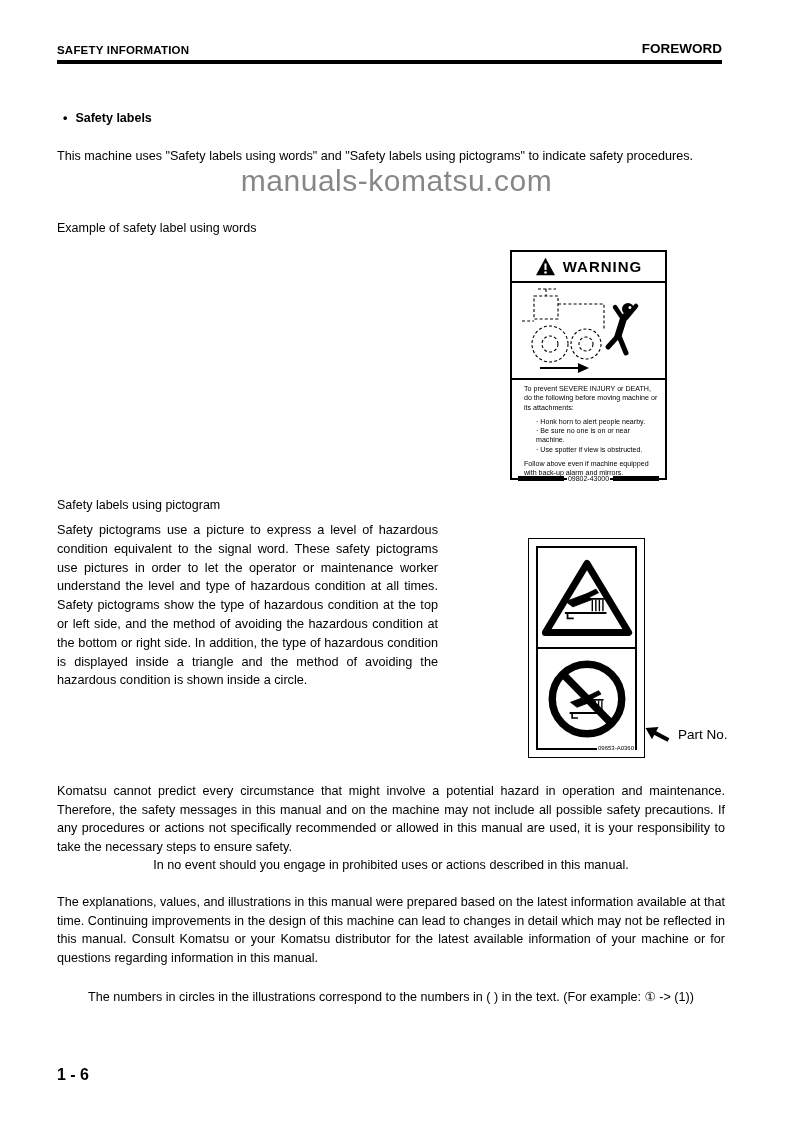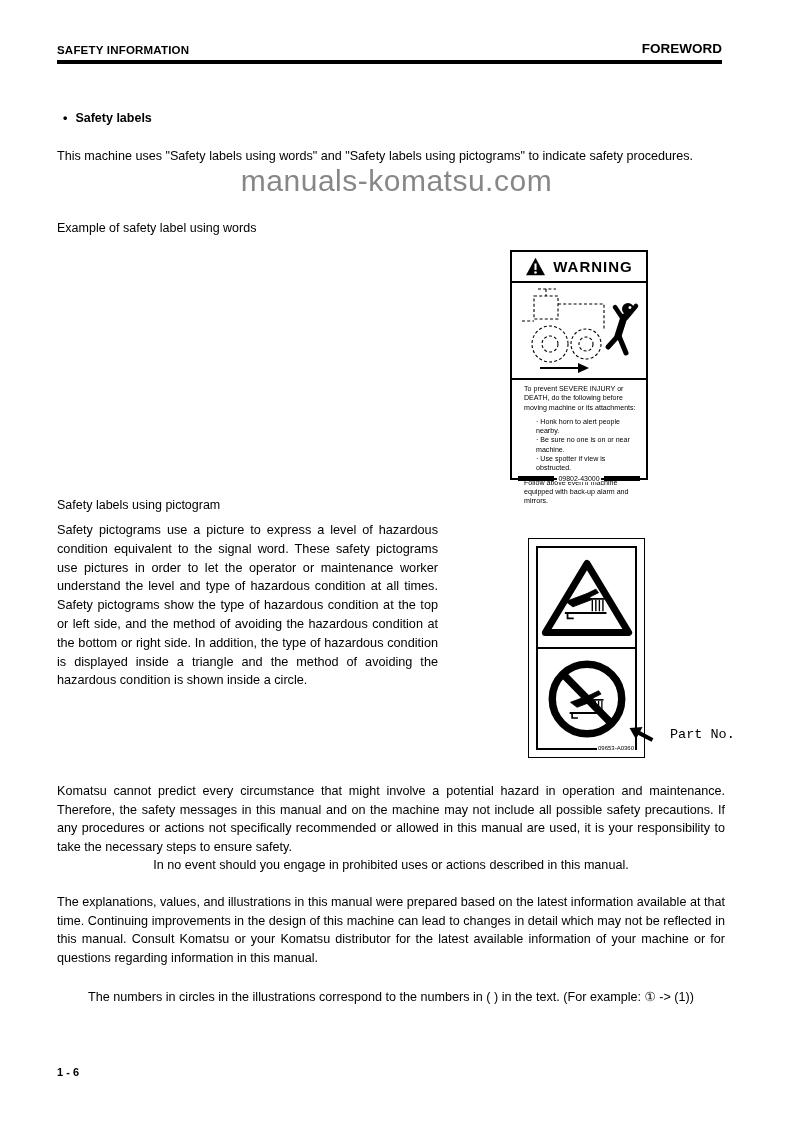--- a/index.html
+++ b/index.html
@@ -30,21 +30,21 @@
 
   .sub-heading { position:absolute; font-size:12.5px; font-weight:normal;text-align:center; }
   .h-example   { left:57px; top:221px; }
   .h-pictogram { left:57px; top:498px; }
 
   .pictogram-body { position:absolute; left:57px; top:521px; width:381px; font-size:12.7px; line-height:18.8px; text-align:justify; }
   .pictogram-body p { margin:0; }
 
   
   .warning-figure {
-    position:absolute; left:510px; top:250px; width:138px; height:230px;
+    position:absolute; left:510px; top:250px; width:157px; height:230px;
     border:2px solid #000; background:#fff; box-sizing:border-box;
   }
   .warn-header { height:29px; border-bottom:2px solid #000; display:flex; align-items:center; justify-content:center; gap:7px; }
   .warn-title  { font-size:15px; font-weight:bold; letter-spacing:1px; }
   .warn-illus  { height:95px; border-bottom:2px solid #000; overflow:hidden; }
   .warn-text   { padding:5px 5px 0 12px; font-size:7.1px; line-height:9.3px; }
   .warn-text p { margin:0 0 5px 0; }
   .warn-bullets { margin:0 0 5px 12px; padding:0; list-style:none; }
   .warn-bullets li::before { content:"· "; }
   .warn-partno { position:absolute; bottom:-4px; left:6px; right:6px; display:flex; align-items:center; gap:3px; }
@@ -54,32 +54,32 @@
   
   .pictogram-figure {
     position:absolute; left:528px; top:538px; width:117px; height:220px;
     border:1px solid #000; background:#fff; box-sizing:border-box; padding:7px;
   }
   .picto-inner { position:relative; border:2px solid #000; height:100%; box-sizing:border-box; display:flex; flex-direction:column; }
   .picto-panel { flex:1; display:flex; align-items:center; justify-content:center; }
   .picto-panel.top { border-bottom:2px solid #000; }
   .picto-partno { position:absolute; right:0; bottom:-3px; font-size:6px; background:#fff; padding:0 1px; }
 
-  .partno-callout { position:absolute; left:628px; top:724px; display:flex; align-items:center; gap:16px;font-family:Liberation Mono, monospace; }
+  .partno-callout { position:absolute; left:644px; top:724px; display:flex; align-items:center; gap:8px; }
   .partno-callout .caption { font-size:13.5px; }
 
   
   .body-para { position:absolute; left:57px; width:668px; font-size:12.6px; line-height:18.6px; }
   .body-para p { margin:0; text-align:justify; }
   .body-para p.noj { text-align:center; }
   .p-komatsu { top:782px; }
   .p-explain { top:893px; }
   .p-numbers { top:988px; }
 
-  .footer-page { position:absolute; left:57px; top:1066px; font-size:11px; font-weight:bold; }
+  .footer-page { position:absolute; left:57px; top:1066px; font-size:16px; font-weight:bold; }
 </style>
 </head>
 <body>
 
 <div class="page">
 
   <div class="hdr-left">SAFETY INFORMATION</div>
   <div class="hdr-right">FOREWORD</div>
   <div class="hdr-rule"></div>
 

